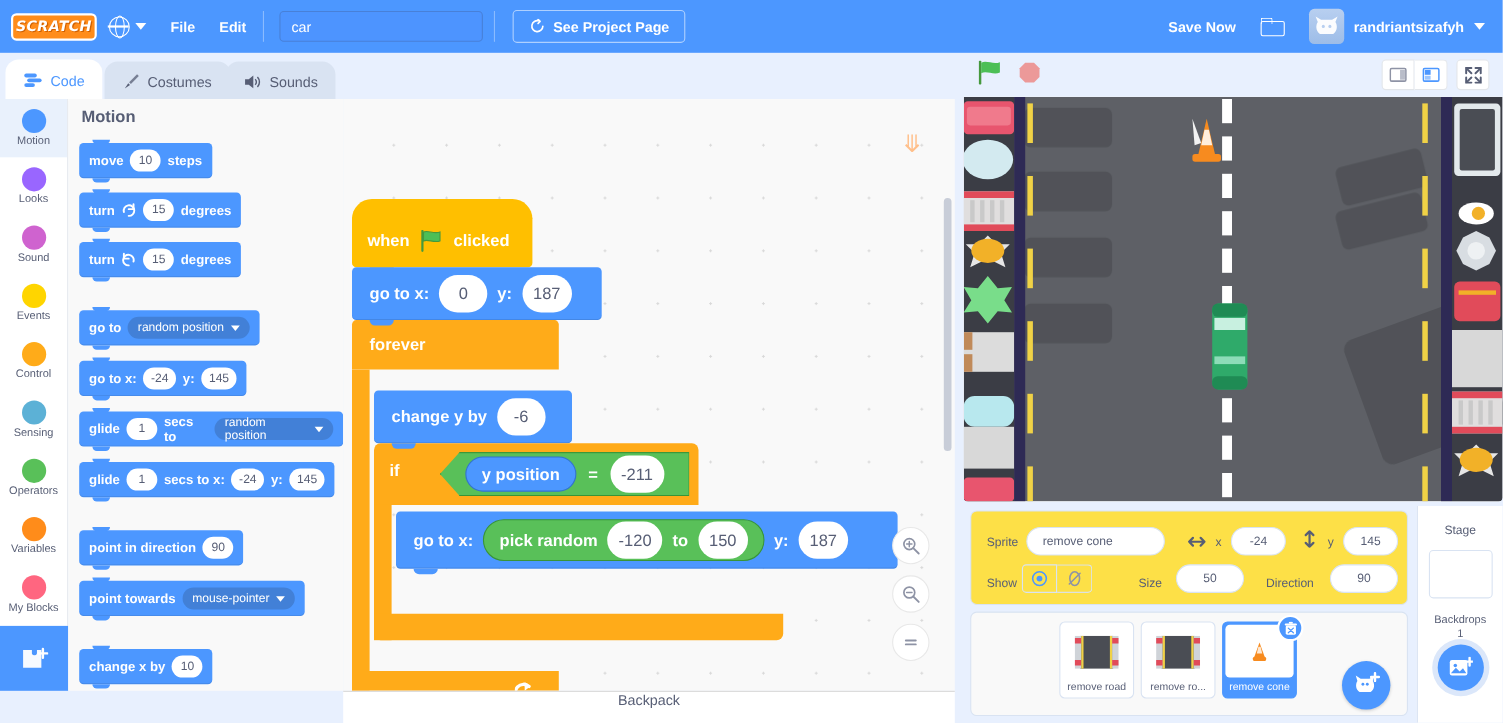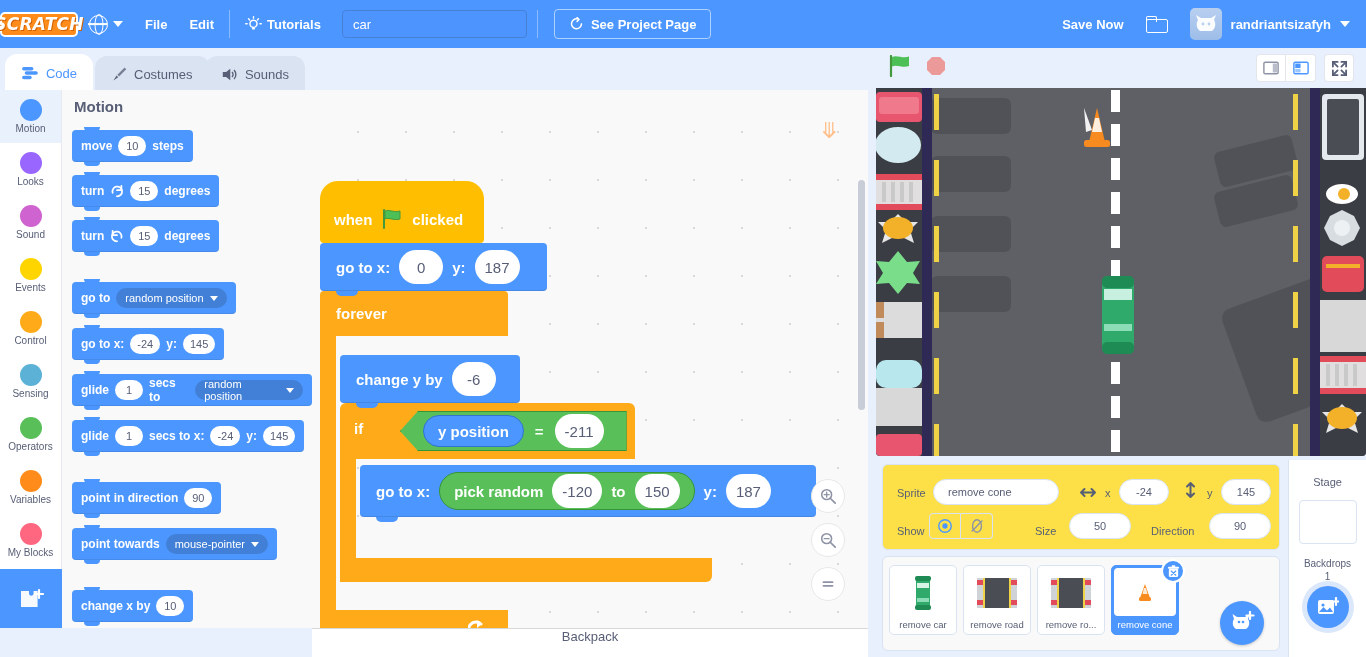--- a/index.html
+++ b/index.html
@@ -10,25 +10,25 @@
     background: #e8f0fe;
   }
 
   
   #menubar {
     position: absolute; top: 0; left: 0; width: 1366px; height: 48px;
     background: #4c97ff; display: flex; align-items: center;
     color: #fff; font-size: 13px; font-weight: bold;
   }
   .logo {
-    width: 78px; height: 25px;
+    margin-left: 10px; width: 78px; height: 25px;
     background: #ff8c1a; border-radius: 5px;
     display: flex; align-items: center; justify-content: center;
     border: 2px solid #fff;
-    font-size: 17px; color: #fff; letter-spacing: .3px;
+    font-size: 13px; color: #fff; letter-spacing: .3px;
     font-family: "DejaVu Sans", sans-serif; font-style: italic;
     text-shadow: 1px 1px 0 #d06000;
   }
   .mb-sep { width: 1px; height: 28px; background: rgba(255,255,255,.35); margin: 0 4px; }
   .mb-item {
     height: 48px; display: flex; align-items: center; gap: 5px;
     padding: 0 11px; cursor: pointer; white-space: nowrap;
   }
   .globe {
     width: 19px; height: 19px; border-radius: 50%;
@@ -297,30 +297,20 @@
 <div id="menubar">
   <div class="logo">SCRATCH</div>
 
   <div class="mb-item">
     <span class="globe"></span>
     <span class="caret"></span>
   </div>
   <div class="mb-item">File</div>
   <div class="mb-item">Edit</div>
   <div class="mb-sep"></div>
-  <div class="mb-item">
-    <svg width="17" height="17" viewBox="0 0 24 24">
-      <circle cx="12" cy="11" r="5" fill="none" stroke="#fff" stroke-width="2"></circle>
-      <rect x="10" y="16" width="4" height="3" fill="#fff"></rect>
-      <g stroke="#fff" stroke-width="2" stroke-linecap="round">
-        <path d="M12 1v2M3 11H1M23 11h-2M5 4l1.5 1.5M19 4l-1.5 1.5"></path>
-      </g>
-    </svg>
-    <span>Tutorials</span>
-  </div>
   <input id="project-title" type="text" value="car" style="">
   <div class="mb-sep" style="margin-left:10px"></div>
   <div class="see-proj">
     <svg width="15" height="15" viewBox="0 0 24 24">
       <path d="M14 3a8 8 0 1 0 6 8" fill="none" stroke="#fff" stroke-width="2.4" stroke-linecap="round"></path>
       <path d="M13 1l3 3-3 3" fill="none" stroke="#fff" stroke-width="2.4" stroke-linecap="round" stroke-linejoin="round"></path>
     </svg>
     <span>See Project Page</span>
   </div>
 
@@ -772,32 +762,20 @@
       </svg>
     </div>
     <span class="si-label" style="position:absolute;left:152px;top:60px">Size</span>
     <div class="si-field" style="position:absolute;left:186px;top:48px;width:62px">50</div>
     <span class="si-label" style="position:absolute;left:268px;top:60px">Direction</span>
     <div class="si-field" style="position:absolute;left:326px;top:48px;width:62px">90</div>
   </div>
 
   <div id="sprite-list">
 
-    <div class="sp-card" style="left:6px">
-      <div class="sp-thumb">
-        <svg width="26" height="38" viewBox="0 0 26 38">
-          <rect x="6" y="3" width="14" height="32" rx="3" fill="#2faa6a"></rect>
-          <rect x="5" y="2" width="16" height="5" rx="2" fill="#1f8b54"></rect>
-          <rect x="7" y="9" width="12" height="5" fill="#d7f3e6"></rect>
-          <rect x="7" y="24" width="12" height="4" fill="#8ddcb8"></rect>
-          <rect x="5" y="31" width="16" height="5" rx="2" fill="#1f8b54"></rect>
-        </svg>
-      </div>
-      <div class="sp-name">remove car</div>
-    </div>
 
     <div class="sp-card" style="left:80px">
       <div class="sp-thumb">
         <svg width="40" height="30" viewBox="0 0 40 30">
           <rect x="5" y="0" width="30" height="30" fill="#4a4d54"></rect>
           <rect x="0" y="0" width="6" height="30" fill="#cfd3d8"></rect>
           <rect x="34" y="0" width="6" height="30" fill="#cfd3d8"></rect>
           <g fill="#e14b5a">
               <rect x="0" y="2" width="6" height="5"></rect>
               <rect x="34" y="2" width="6" height="5"></rect>

